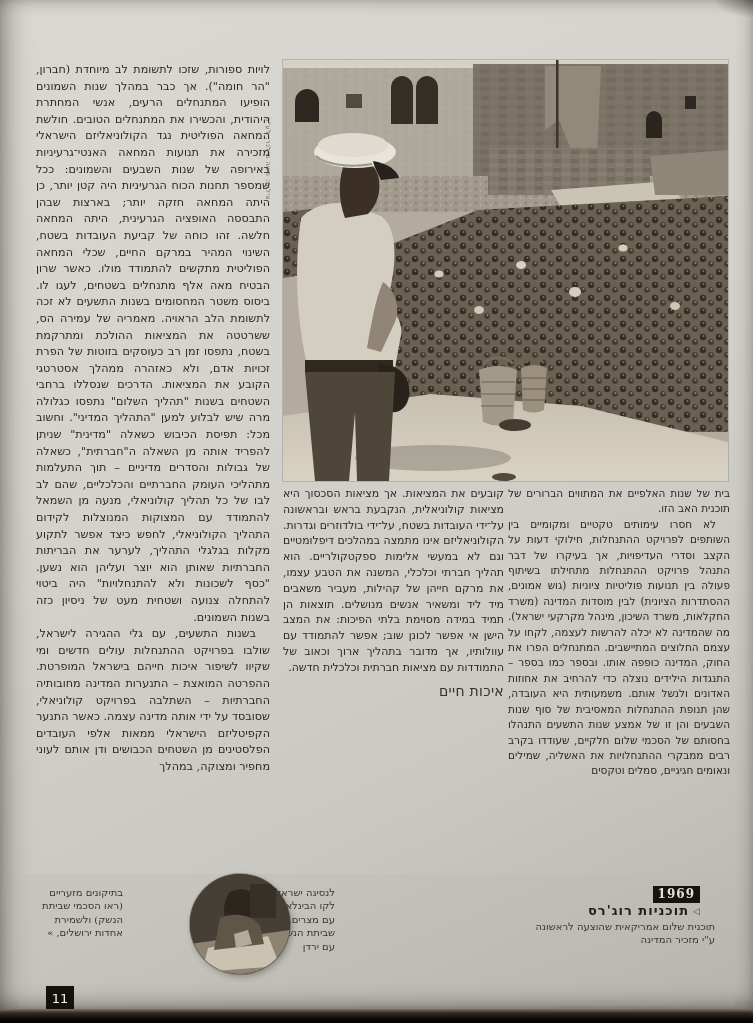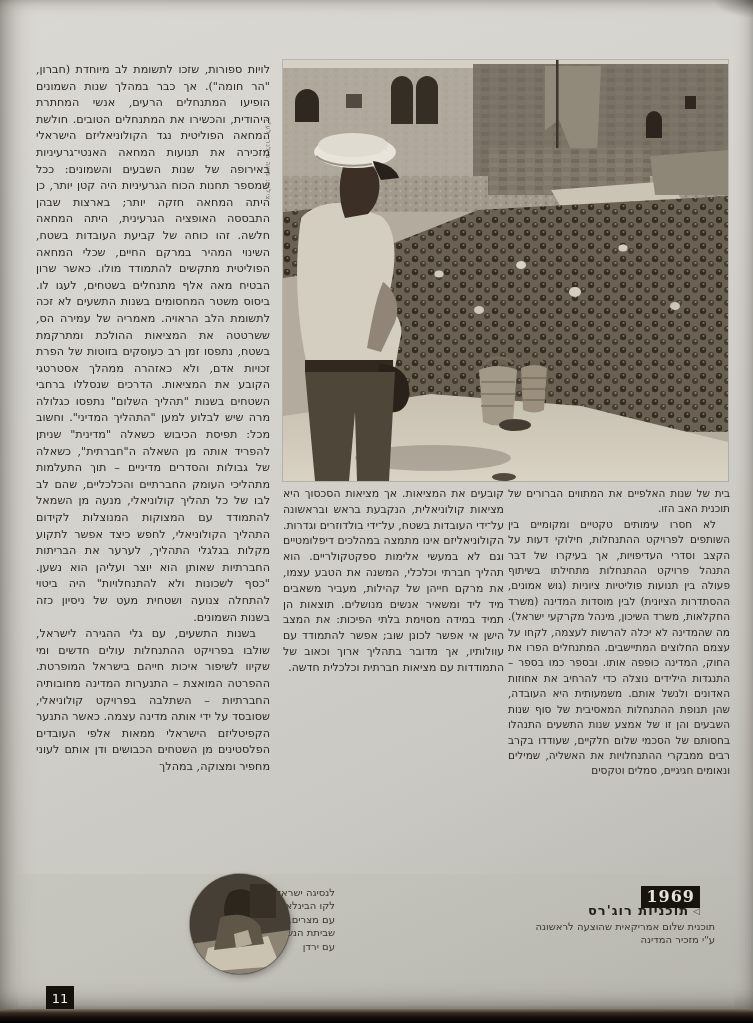--- a/index.html
+++ b/index.html
@@ -52,21 +52,21 @@
   }
   .tl-text{
     position:absolute;direction:rtl;text-align:right;
     font-size:10px;line-height:13.4px;color:#3b362e;
     font-family:"DejaVu Serif","DejaVu Sans",serif;
   }
   .tl-year{
     position:absolute;right:35px;top:12px;
     background:#17130f;color:#e6e2d8;
     font-family:"DejaVu Serif",serif;font-weight:bold;
-    font-size:16px;padding:1px 5px 2px;letter-spacing:1px;
+    font-size:12px;padding:1px 5px 2px;letter-spacing:1px;
   }
   .tl-title-row{
     position:absolute;right:35px;top:29px;direction:rtl;
     display:flex;align-items:center;gap:4px;
   }
   .tl-marker{font-size:9px;color:#4a453c;}
   .tl-title{
     font-family:"DejaVu Serif","DejaVu Sans",serif;font-weight:bold;
     font-size:13px;color:#221e18;letter-spacing:1px;text-align:right;
   }
@@ -196,38 +196,40 @@
 
   <div class="photo-credit">צילום: משה מילנר, לע"מ</div>
 
   <div class="col" id="col-left" dir="rtl">
     <p>לויות ספורות, שזכו לתשומת לב מיוחדת (חברון, "הר חומה"). אך כבר במהלך שנות השמונים הופיעו המתנחלים הרעים, אנשי המחתרת היהודית, והכשירו את המתנחלים הטובים. חולשת המחאה הפוליטית נגד הקולוניאליזם הישראלי מזכירה את תנועות המחאה האנטי־גרעיניות באירופה של שנות השבעים והשמונים: ככל שמספר תחנות הכוח הגרעיניות היה קטן יותר, כן היתה המחאה חזקה יותר; בארצות שבהן התבססה האופציה הגרעינית, היתה המחאה חלשה. זהו כוחה של קביעת העובדות בשטח, השינוי המהיר במרקם החיים, שכלי המחאה הפוליטית מתקשים להתמודד מולו. כאשר שרון הבטיח מאה אלף מתנחלים בשטחים, לעגו לו. ביסוס משטר המחסומים בשנות התשעים לא זכה לתשומת הלב הראויה. מאמריה של עמירה הס, ששרטטה את המציאות ההולכת ומתרקמת בשטח, נתפסו זמן רב כעוסקים בזוטות של הפרת זכויות אדם, ולא כאזהרה ממהלך אסטרטגי הקובע את המציאות. הדרכים שנסללו ברחבי השטחים בשנות "תהליך השלום" נתפסו כגלולה מרה שיש לבלוע למען "התהליך המדיני". וחשוב מכל: תפיסת הכיבוש כשאלה "מדינית" שניתן להפריד אותה מן השאלה ה"חברתית", כשאלה של גבולות והסדרים מדיניים – תוך התעלמות מתהליכי העומק החברתיים והכלכליים, שהם לב לבו של כל תהליך קולוניאלי, מנעה מן השמאל להתמודד עם המצוקות המנוצלות לקידום התהליך הקולוניאלי, לחפש כיצד אפשר לתקוע מקלות בגלגלי התהליך, לערער את הבריתות החברתיות שאותן הוא יוצר ועליהן הוא נשען. "כסף לשכונות ולא להתנחלויות" היה ביטוי להתחלה צנועה ושטחית מעט של ניסיון כזה בשנות השמונים.</p>
     <p class="indent">בשנות התשעים, עם גלי ההגירה לישראל, שולבו בפרויקט ההתנחלות עולים חדשים ומי שקיוו לשיפור איכות חייהם בישראל המופרטת. ההפרטה המואצת – התנערות המדינה מחובותיה החברתיות – השתלבה בפרויקט קולוניאלי, שסובסד על ידי אותה מדינה עצמה. כאשר התנער הקפיטליזם הישראלי ממאות אלפי העובדים הפלסטינים מן השטחים הכבושים ודן אותם לעוני מחפיר ומצוקה, במהלך</p>
   </div>
 
   <div class="col" id="col-mid" dir="rtl">
     <p>קובעים את המציאות. אך מציאות הסכסוך היא מציאות קולוניאלית, הנקבעת בראש ובראשונה על־ידי העובדות בשטח, על־ידי בולדוזרים וגדרות. הקולוניאליזם אינו מתמצה במהלכים דיפלומטיים וגם לא במעשי אלימות ספקטקולריים. הוא תהליך חברתי וכלכלי, המשנה את הטבע עצמו, את מרקם חייהן של קהילות, מעביר משאבים מיד ליד ומשאיר אנשים מנושלים. תוצאות הן תמיד במידה מסוימת בלתי הפיכות: את המצב הישן אי אפשר לכונן שוב; אפשר להתמודד עם עוולותיו, אך מדובר בתהליך ארוך וכאוב של התמודדות עם מציאות חברתית וכלכלית חדשה.</p>
+    <div class="subhead">איכות חיים</div>
   </div>
 
   <div class="col" id="col-right" dir="rtl">
     <p>בית של שנות האלפיים את המתווים הברורים של תוכנית האב הזו.</p>
     <p class="indent">לא חסרו עימותים טקטיים ומקומיים בין השותפים לפרויקט ההתנחלות, חילוקי דעות על הקצב וסדרי העדיפויות, אך בעיקרו של דבר התנהל פרויקט ההתנחלות מתחילתו בשיתוף פעולה בין תנועות פוליטיות ציוניות (גוש אמונים, ההסתדרות הציונית) לבין מוסדות המדינה (משרד החקלאות, משרד השיכון, מינהל מקרקעי ישראל). מה שהמדינה לא יכלה להרשות לעצמה, לקחו על עצמם החלוצים המתיישבים. המתנחלים הפרו את החוק, המדינה כופפה אותו. ובספר כמו בספר – התנגדות הילידים נוצלה כדי להרחיב את אחוזות האדונים ולנשל אותם. משמעותית היא העובדה, שהן תנופת ההתנחלות המאסיבית של סוף שנות השבעים והן זו של אמצע שנות התשעים התנהלו בחסותם של הסכמי שלום חלקיים, שעודדו בקרב רבים ממבקרי ההתנחלויות את האשליה, שמילים ונאומים חגיגיים, סמלים וטקסים</p>
   </div>
 
   <div class="timeline">
     <span class="tl-year">1969</span>
     <div class="tl-title-row">
       <span class="tl-marker">◁</span>
       <span class="tl-title">תוכניות רוג'רס</span>
     </div>
     <div class="tl-text" id="tl-col1" dir="rtl">תוכנית שלום אמריקאית שהוצעה לראשונה ע"י מזכיר המדינה</div>
     <div class="tl-text" id="tl-col3" dir="rtl">
       <span>לנסיגה ישראלית לקו הבינלאומי עם מצרים, לקו שביתת</span>
       <span>הנשק עם ירדן</span>
     </div>
+    <div class="tl-text" id="tl-col4" dir="rtl">בתיקונים מזעריים (ראו הסכמי שביתת הנשק) ולשמירת אחדות ירושלים, »</div>
 
     <div class="tl-circle">
       <svg width="100" height="100" viewBox="0 0 100 100">
         <rect width="100" height="100" fill="#3b362f"></rect>
         <polygon points="0,70 100,56 100,100 0,100" fill="#8a8273"></polygon>
         <polygon points="18,74 78,62 90,92 12,98" fill="#cfc9ba"></polygon>
         <path d="M40,18 C52,12 64,16 66,28 C68,40 60,46 52,50 L40,54 C32,44 32,28 40,18 Z" fill="#1f1a15"></path>
         <path d="M30,44 C44,38 62,40 70,52 L74,70 L24,76 Z" fill="#575044"></path>
         <rect x="60" y="10" width="26" height="34" fill="#2a251f"></rect>
         <path d="M44,60 L58,56 L62,70 L46,74 Z" fill="#b5ae9e"></path>

